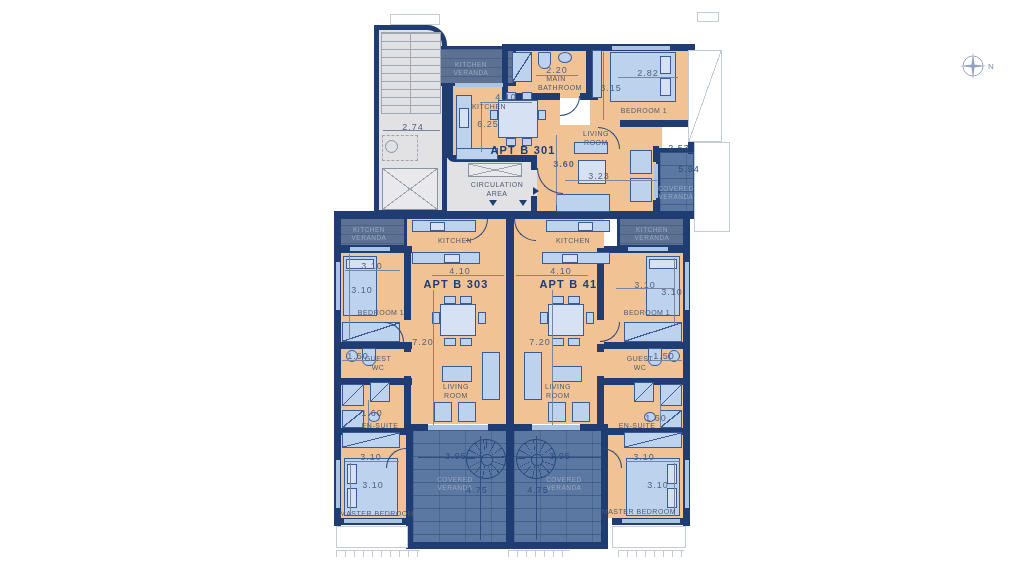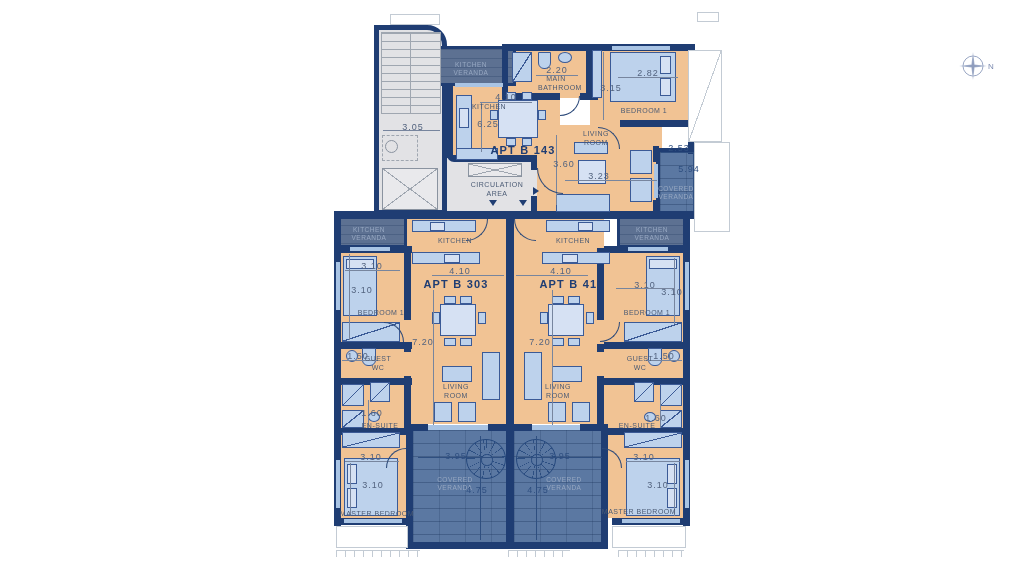--- a/index.html
+++ b/index.html
@@ -291,29 +291,29 @@
   <div id="labels">
       <span class="lb ver" style="left: 471px; top: 69px;">KITCHEN VERANDA</span>
       <span class="lb dim" style="left: 557px; top: 70px;">2.20</span>
       <span class="lb room3" style="left: 556px; top: 84px;">MAIN BATHROOM</span>
       <span class="lb dim" style="left: 648px; top: 73px;">2.82</span>
       <span class="lb dim" style="left: 611px; top: 88px;">3.15</span>
       <span class="lb room" style="left: 644px; top: 110px;">BEDROOM 1</span>
       <span class="lb dim" style="left: 506px; top: 97px;">4.10</span>
       <span class="lb room" style="left: 489px; top: 106px;">KITCHEN</span>
       <span class="lb dim" style="left: 488px; top: 124px;">6.25</span>
-      <span class="lb apt" style="left: 523px; top: 150px;">APT  B 143</span>
+      <span class="lb apt" style="left: 523px; top: 150px;">APT  B 301</span>
       <span class="lb room3" style="left: 596px; top: 139px;">LIVING ROOM</span>
-      <span class="lb dim" style="left: 564px; top: 164px;">3.60</span>
+      <span class="lb dim" style="left: 564px; top: 164px; font-weight: bold;">3.60</span>
       <span class="lb dim" style="left: 599px; top: 176px;">3.23</span>
       <span class="lb dim2" style="left: 679px; top: 148px;">2.53</span>
       <span class="lb dim2" style="left: 689px; top: 169px;">5.94</span>
       <span class="lb ver" style="left: 676px; top: 193px;">COVERED VERANDA</span>
       <span class="lb room2" style="left: 497px; top: 190px;">CIRCULATION AREA</span>
-      <span class="lb dim" style="left: 413px; top: 127px;">3.05</span>
+      <span class="lb dim" style="left: 413px; top: 127px;">2.74</span>
       <span class="lb ver" style="left: 369px; top: 234px;">KITCHEN VERANDA</span>
       <span class="lb room" style="left: 455px; top: 240px;">KITCHEN</span>
       <span class="lb dim" style="left: 372px; top: 266px;">3.10</span>
       <span class="lb dim" style="left: 362px; top: 290px;">3.10</span>
       <span class="lb room" style="left: 381px; top: 312px;">BEDROOM 1</span>
       <span class="lb dim" style="left: 460px; top: 271px;">4.10</span>
       <span class="lb apt" style="left: 456px; top: 284px;">APT  B 303</span>
       <span class="lb dim" style="left: 423px; top: 342px;">7.20</span>
       <span class="lb dim" style="left: 358px; top: 356px;">1.50</span>
       <span class="lb room3" style="left: 378px; top: 364px;">GUEST WC</span>

